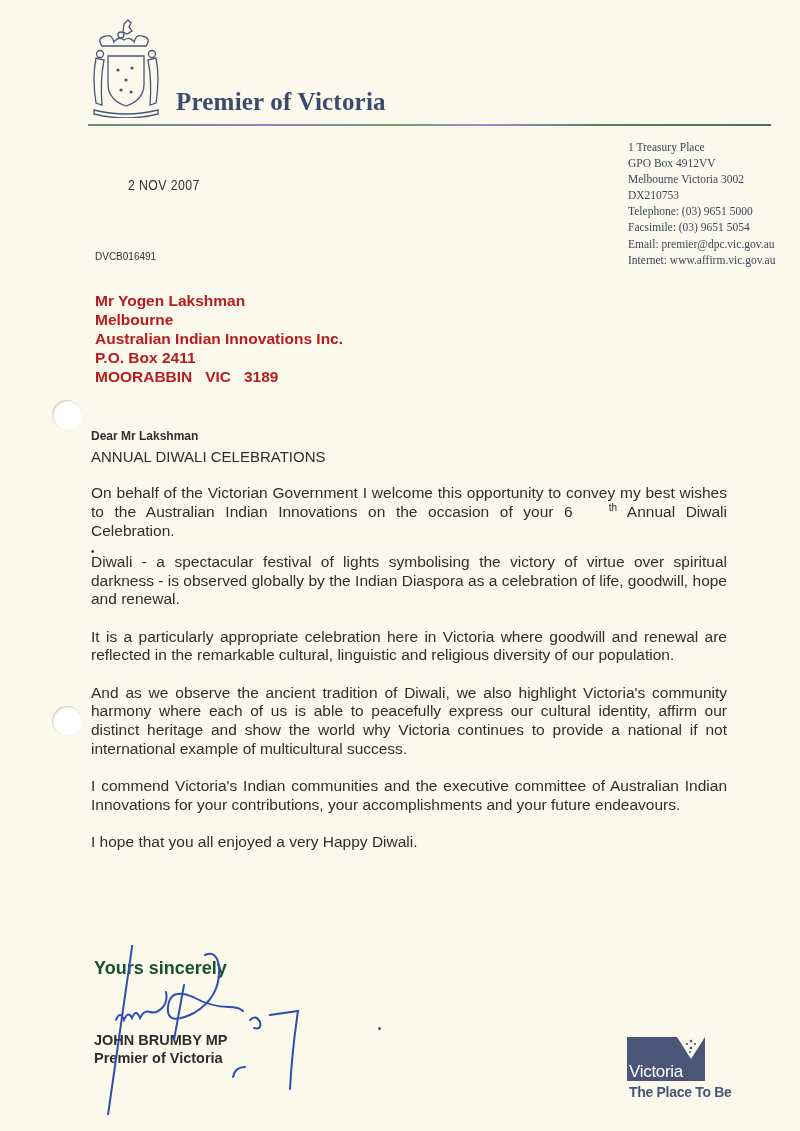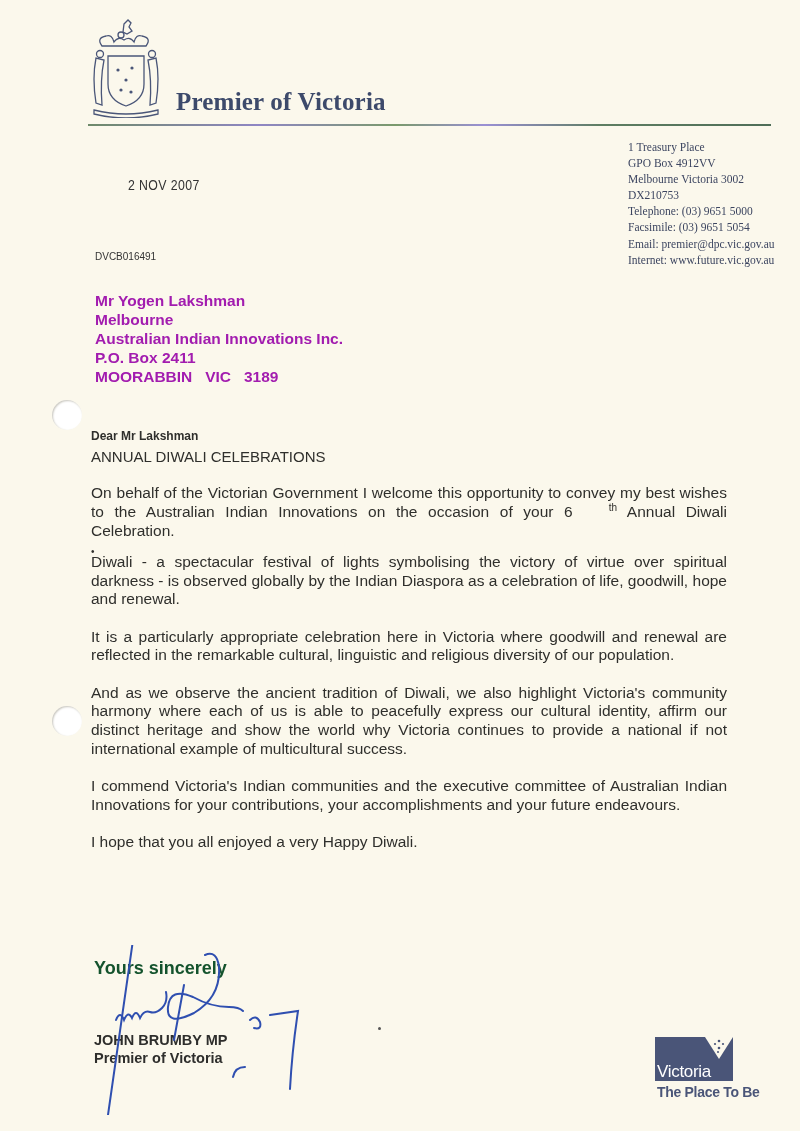--- a/index.html
+++ b/index.html
@@ -24,37 +24,37 @@
       font-size: 11.5px; line-height: 16.1px; color: #3c4560;
     }
     .addr div { white-space: nowrap; }
     .date {
       left: 128px; top: 176px; font-family: "Liberation Sans Narrow", "Liberation Sans", sans-serif;
       font-size: 15px; color: #333; transform: scaleX(0.82); transform-origin: left;
       letter-spacing: 0.5px;
     }
     .ref { left: 95px; top: 251px; font-size: 10px; color: #333; text-align: right; }
     .recipient {
-      left: 95px; top: 291px; font-weight: bold; font-size: 15.5px; line-height: 19px; color: #a21caf;
+      left: 95px; top: 291px; font-weight: bold; font-size: 15.5px; line-height: 19px; color: #b91c1c;
     }
     .recipient div { white-space: pre; }
     .body-text {
       left: 91px; top: 427px; width: 636px; font-size: 15.5px; line-height: 18.7px;
       color: #2f2f2c;
     }
     .salute { font-weight: bold; margin-bottom: 2px; font-size: 12px; }
     .heading { font-weight: normal; margin-bottom: 18px; font-size: 15px; }
     .para { text-align: justify; margin: 0 0 18.5px 0; }
     .dot-para { margin: -16px 0 0 0; height: 10px; font-size: 10px; }
     sup { font-size: 10px; line-height: 0; padding-left: 36px; }
     .closing { left: 94px; top: 958px; font-weight: bold; font-size: 18px; color: #14532d; }
     .signame { left: 94px; top: 1031px; font-weight: bold; font-size: 14.5px; line-height: 18px; color: #2e2e2c; }
     .sig { left: 100px; top: 945px; width: 260px; height: 170px; }
     .punch { width: 30px; height: 30px; border-radius: 50%; background: #ffffff; box-shadow: inset 1px 1px 2px #c8c6be; }
-    .logo { left: 655px; top: 1037px; width: 56px; height: 62px; }
+    .logo { left: 627px; top: 1037px; width: 56px; height: 62px; }
     .logo-box { position: absolute; left: 0; top: 0; width: 78px; height: 44px; background: #4a5578; }
     .logo-word {
       position: absolute; left: 2px; top: 25px; font-size: 17px; color: #fff; letter-spacing: -0.3px;
     }
     .logo-tag {
       position: absolute; left: 2px; top: 47px; font-size: 14px; font-weight: bold; color: #4a5578;
       white-space: nowrap; letter-spacing: -0.3px;
     }
     .smudge { width: 3px; height: 3px; border-radius: 50%; background: #555; }
   </style>
@@ -86,21 +86,21 @@
 <div class="abs rule"></div>
 
 <div class="abs addr">
   <div>1 Treasury Place</div>
   <div>GPO Box 4912VV</div>
   <div>Melbourne Victoria 3002</div>
   <div>DX210753</div>
   <div>Telephone: (03) 9651 5000</div>
   <div>Facsimile: (03) 9651 5054</div>
   <div>Email: premier@dpc.vic.gov.au</div>
-  <div>Internet: www.future.vic.gov.au</div>
+  <div>Internet: www.affirm.vic.gov.au</div>
 </div>
 
 <div class="abs date">2 NOV 2007</div>
 <div class="abs ref">DVCB016491</div>
 
 <div class="abs recipient">
   <div>Mr Yogen Lakshman</div>
   <div>Melbourne</div>
   <div>Australian Indian Innovations Inc.</div>
   <div>P.O. Box 2411</div>

